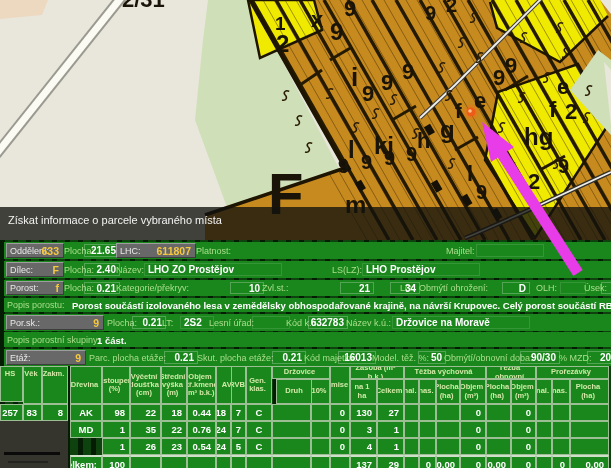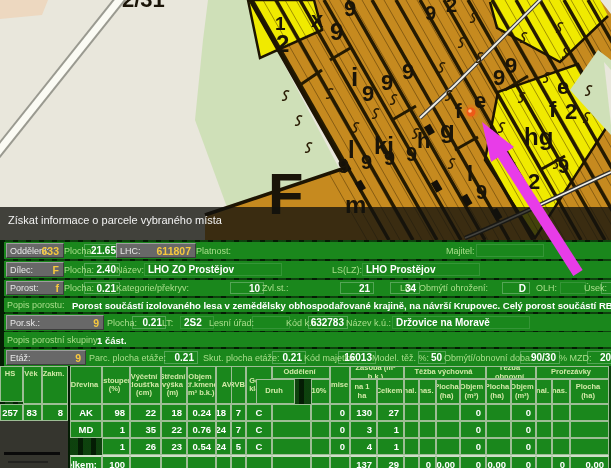--- a/index.html
+++ b/index.html
@@ -308,21 +308,21 @@
         <div class="plab" style="left: 3px;">Popis porostní skupiny:</div>
         <div class="ptxt" style="left: 93px;">1 část.</div>
       </div>
       <div class="prow" style="top: 349px; height: 17px;">
         <div class="keybox" style="left: 2px; width: 78px;">
           <div class="kl">Etáž:</div>
           <div class="kv">9</div>
         </div>
         <div class="plab" style="left: 85px;">Parc. plocha etáže:</div>
         <div class="pval" style="left: 160px; width: 26px;">0.21</div>
-        <div class="plab" style="left: 193px; margin-left: 6px;">Skut. plocha etáže:</div>
+        <div class="plab" style="left: 193px;">Skut. plocha etáže:</div>
         <div class="pval" style="left: 268px; width: 26px;">0.21</div>
         <div class="plab" style="left: 300px;">Kód majetku:</div>
         <div class="pval" style="left: 334px; width: 30px;">16013</div>
         <div class="plab" style="left: 368px;">Model. těž. %:</div>
         <div class="pval" style="left: 414px; width: 20px;">50</div>
         <div class="plab" style="left: 440px;">Obmýtí/obnovní doba:</div>
         <div class="pval" style="left: 516px; width: 32px;">90/30</div>
         <div class="plab" style="left: 555px;">% MZD:</div>
         <div class="pval" style="left: 583px; width: 20px;">20</div>
       </div>
@@ -335,22 +335,22 @@
       <div class="tcell " style="left: 23px; top: 404px; width: 19px; height: 17px;">83</div>
       <div class="tcell " style="left: 42px; top: 404px; width: 26px; height: 17px;">8</div>
       <div class="tcell thead" style="left: 70px; top: 366px; width: 32px; height: 38px;">Dřevina</div>
       <div class="tcell thead" style="left: 102px; top: 366px; width: 28px; height: 38px;">Zastoupení (%)</div>
       <div class="tcell thead" style="left: 130px; top: 366px; width: 31px; height: 38px;">Výčetní tloušťka (cm)</div>
       <div class="tcell thead" style="left: 161px; top: 366px; width: 26px; height: 38px;">Střední výška (m)</div>
       <div class="tcell thead" style="left: 187px; top: 366px; width: 29px; height: 38px;">Objem stř.kmene (m³ b.k.)</div>
       <div class="tcell thead" style="left: 216px; top: 366px; width: 30px; height: 38px;">AVB</div>
       <div class="tcell thead" style="left: 231px; top: 366px; width: 15px; height: 38px;">RVB</div>
       <div class="tcell thead" style="left: 246px; top: 366px; width: 26px; height: 38px;">Gen. klas.</div>
-      <div class="tcell thead" style="left: 272px; top: 366px; width: 58px; height: 13px;">Oddělení</div>
-      <div class="tcell thead" style="left: 256px; top: 379px; width: 39px; height: 25px;">Druh</div>
+      <div class="tcell thead" style="left: 272px; top: 366px; width: 58px; height: 13px;">Držovice</div>
+      <div class="tcell thead" style="left: 276px; top: 379px; width: 39px; height: 25px;">Druh</div>
       <div class="tcell thead" style="left: 311px; top: 379px; width: 19px; height: 25px;">10%</div>
       <div class="tcell thead" style="left: 330px; top: 366px; width: 20px; height: 38px;">Imise</div>
       <div class="tcell thead" style="left: 350px; top: 366px; width: 54px; height: 13px;">Zásoba (m³ b.k.)</div>
       <div class="tcell thead" style="left: 350px; top: 379px; width: 27px; height: 25px;">na 1 ha</div>
       <div class="tcell thead" style="left: 377px; top: 379px; width: 27px; height: 25px;">Celkem</div>
       <div class="tcell thead" style="left: 404px; top: 366px; width: 82px; height: 13px;">Těžba výchovná</div>
       <div class="tcell thead" style="left: 404px; top: 379px; width: 15px; height: 25px;">nal.</div>
       <div class="tcell thead" style="left: 419px; top: 379px; width: 17px; height: 25px;">nas.</div>
       <div class="tcell thead" style="left: 436px; top: 379px; width: 24px; height: 25px;">Plocha (ha)</div>
       <div class="tcell thead" style="left: 460px; top: 379px; width: 26px; height: 25px;">Objem (m³)</div>
@@ -358,21 +358,21 @@
       <div class="tcell thead" style="left: 486px; top: 379px; width: 25px; height: 25px;">Plocha (ha)</div>
       <div class="tcell thead" style="left: 511px; top: 379px; width: 25px; height: 25px;">Objem (m³)</div>
       <div class="tcell thead" style="left: 536px; top: 366px; width: 73px; height: 13px;">Prořezávky</div>
       <div class="tcell thead" style="left: 536px; top: 379px; width: 16px; height: 25px;">nal.</div>
       <div class="tcell thead" style="left: 552px; top: 379px; width: 18px; height: 25px;">nas.</div>
       <div class="tcell thead" style="left: 570px; top: 379px; width: 39px; height: 25px;">Plocha (ha)</div>
       <div class="tcell ctr" style="left: 70px; top: 404px; width: 32px; height: 17px;">AK</div>
       <div class="tcell " style="left: 102px; top: 404px; width: 28px; height: 17px;">98</div>
       <div class="tcell " style="left: 130px; top: 404px; width: 31px; height: 17px;">22</div>
       <div class="tcell " style="left: 161px; top: 404px; width: 26px; height: 17px;">18</div>
-      <div class="tcell " style="left: 187px; top: 404px; width: 29px; height: 17px;">0.24</div>
+      <div class="tcell " style="left: 187px; top: 404px; width: 29px; height: 17px;">0.44</div>
       <div class="tcell " style="left: 216px; top: 404px; width: 15px; height: 17px;">18</div>
       <div class="tcell " style="left: 231px; top: 404px; width: 15px; height: 17px;">7</div>
       <div class="tcell ctr" style="left: 246px; top: 404px; width: 26px; height: 17px;">C</div>
       <div class="tcell " style="left: 272px; top: 404px; width: 39px; height: 17px;"></div>
       <div class="tcell " style="left: 311px; top: 404px; width: 19px; height: 17px;"></div>
       <div class="tcell " style="left: 330px; top: 404px; width: 20px; height: 17px;">0</div>
       <div class="tcell " style="left: 350px; top: 404px; width: 27px; height: 17px;">130</div>
       <div class="tcell " style="left: 377px; top: 404px; width: 27px; height: 17px;">27</div>
       <div class="tcell " style="left: 404px; top: 404px; width: 15px; height: 17px;"></div>
       <div class="tcell " style="left: 419px; top: 404px; width: 17px; height: 17px;"></div>

